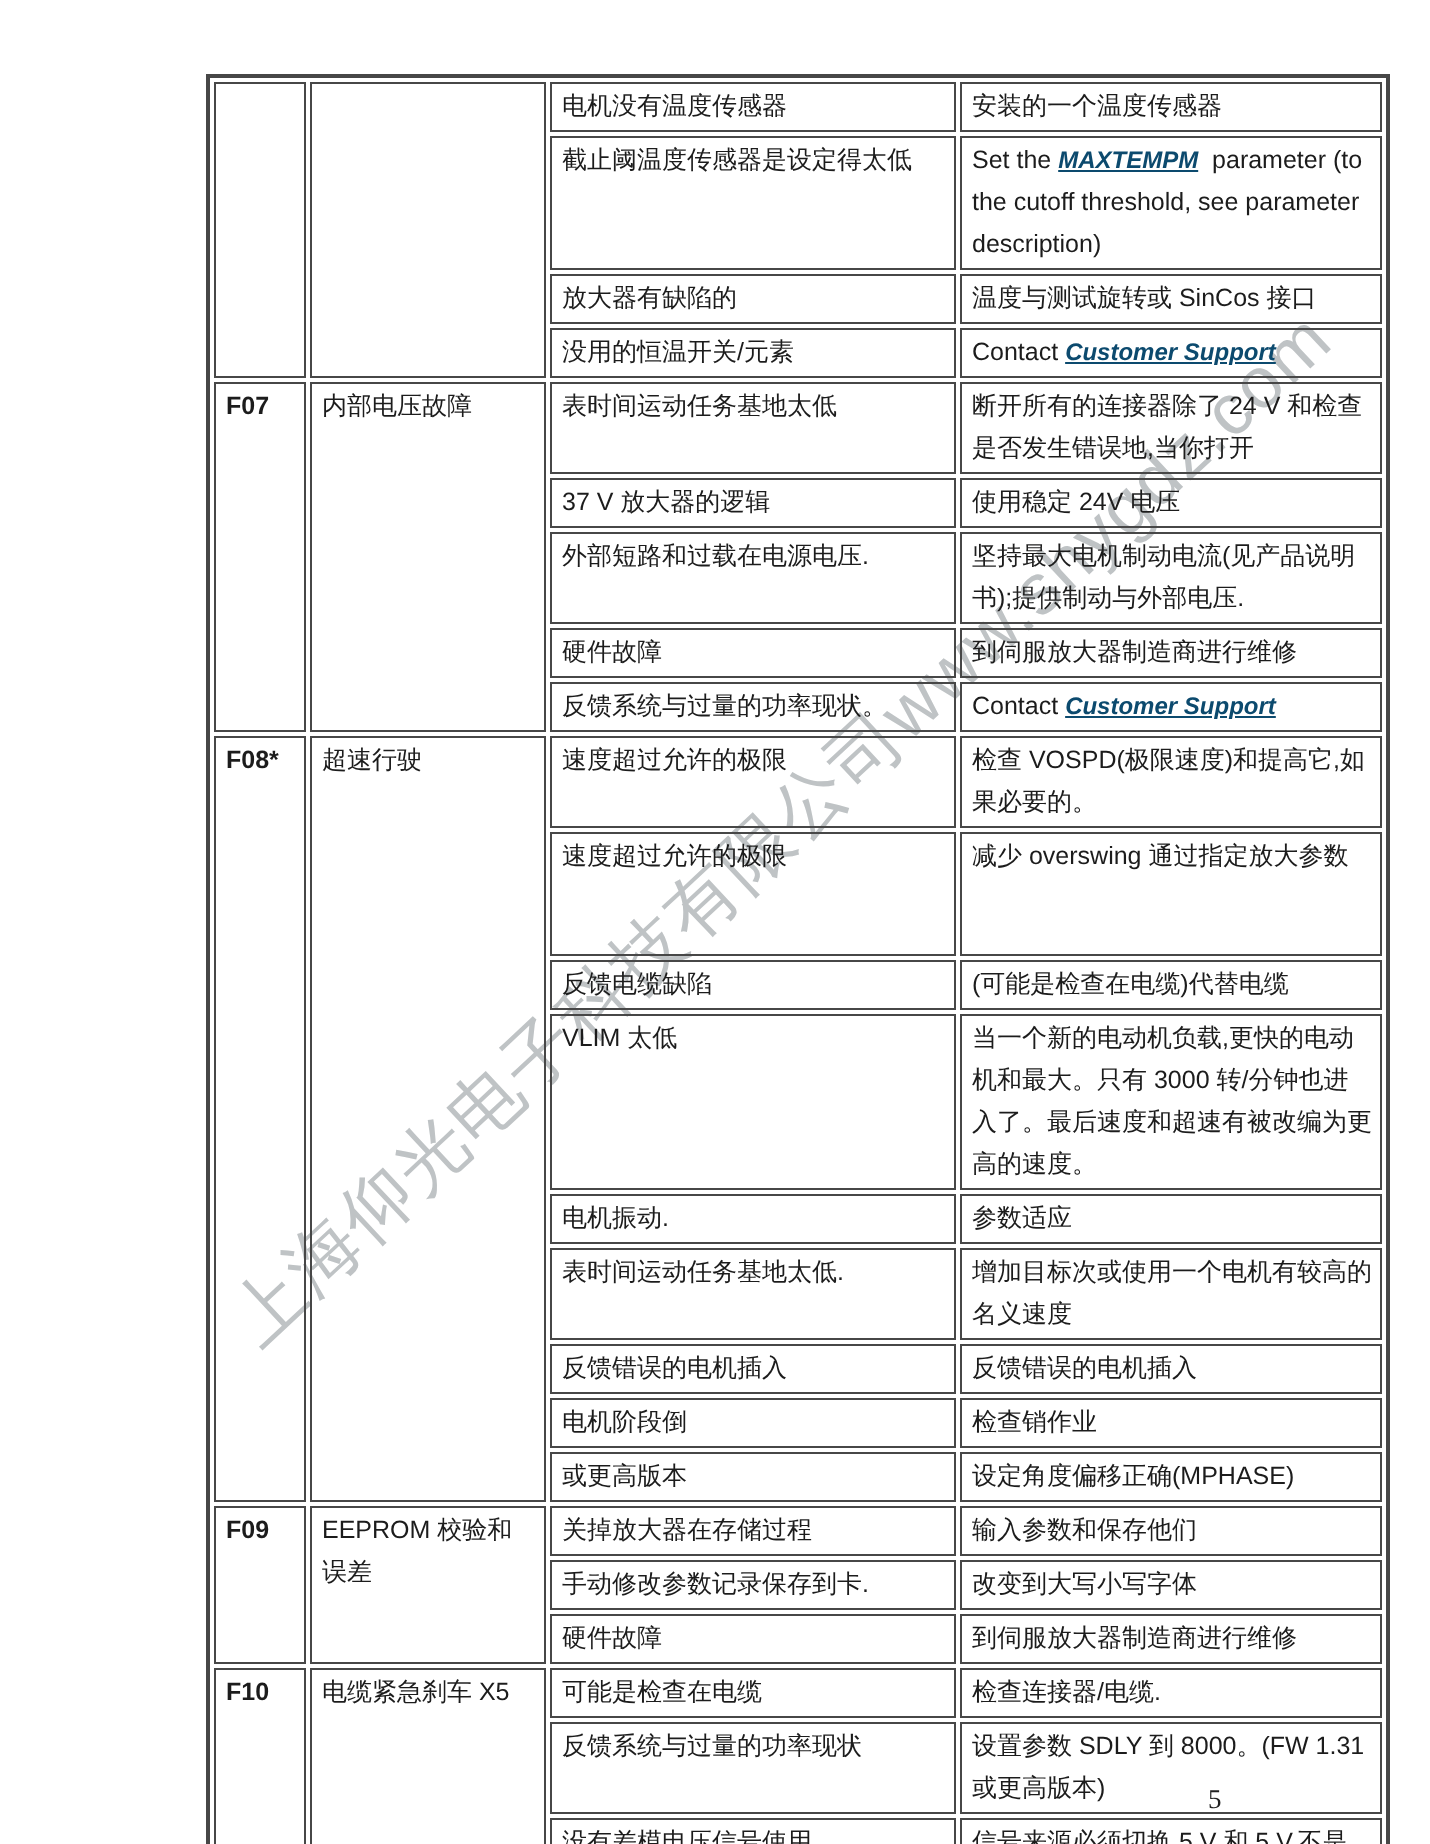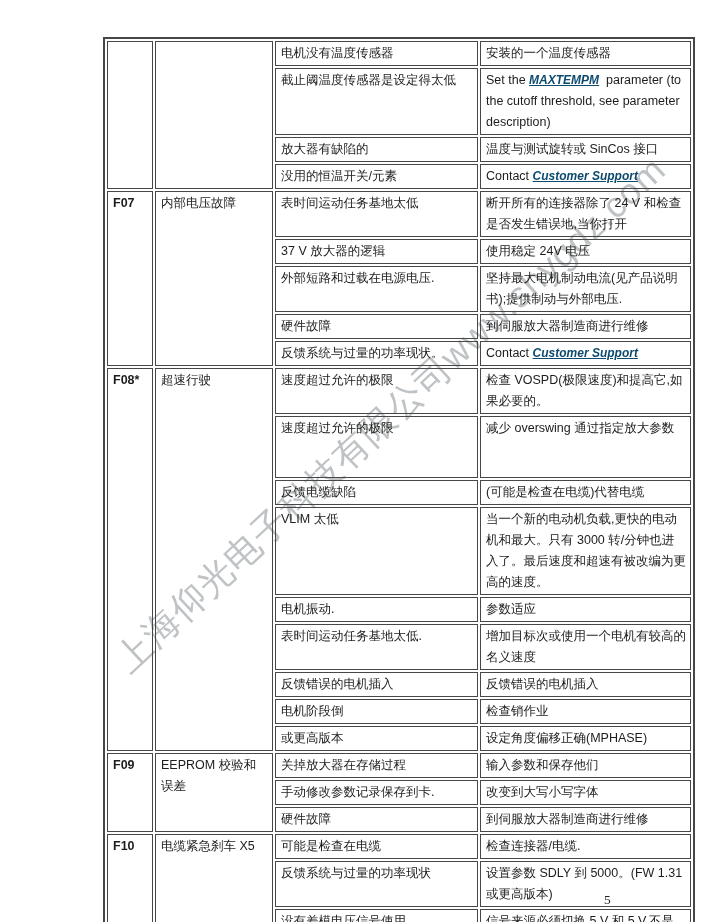--- a/index.html
+++ b/index.html
@@ -177,21 +177,21 @@
       </tr>
 
       <tr>
         <td class="code" rowspan="3">F10</td>
         <td rowspan="3">电缆紧急刹车 X5</td>
         <td>可能是检查在电缆</td>
         <td>检查连接器/电缆.</td>
       </tr>
       <tr>
         <td>反馈系统与过量的功率现状</td>
-        <td>设置参数 SDLY 到 5000。(FW 1.31 或更高版本)</td>
+        <td>设置参数 SDLY 到 8000。(FW 1.31 或更高版本)</td>
       </tr>
       <tr>
         <td>没有差模电压信号使用</td>
         <td>信号来源必须切换 5 V 和 5 V,不是介于 0 V 和 5 V。</td>
       </tr>
 
     </tbody>
   </table>
 
   <div class="pageno">5</div>

